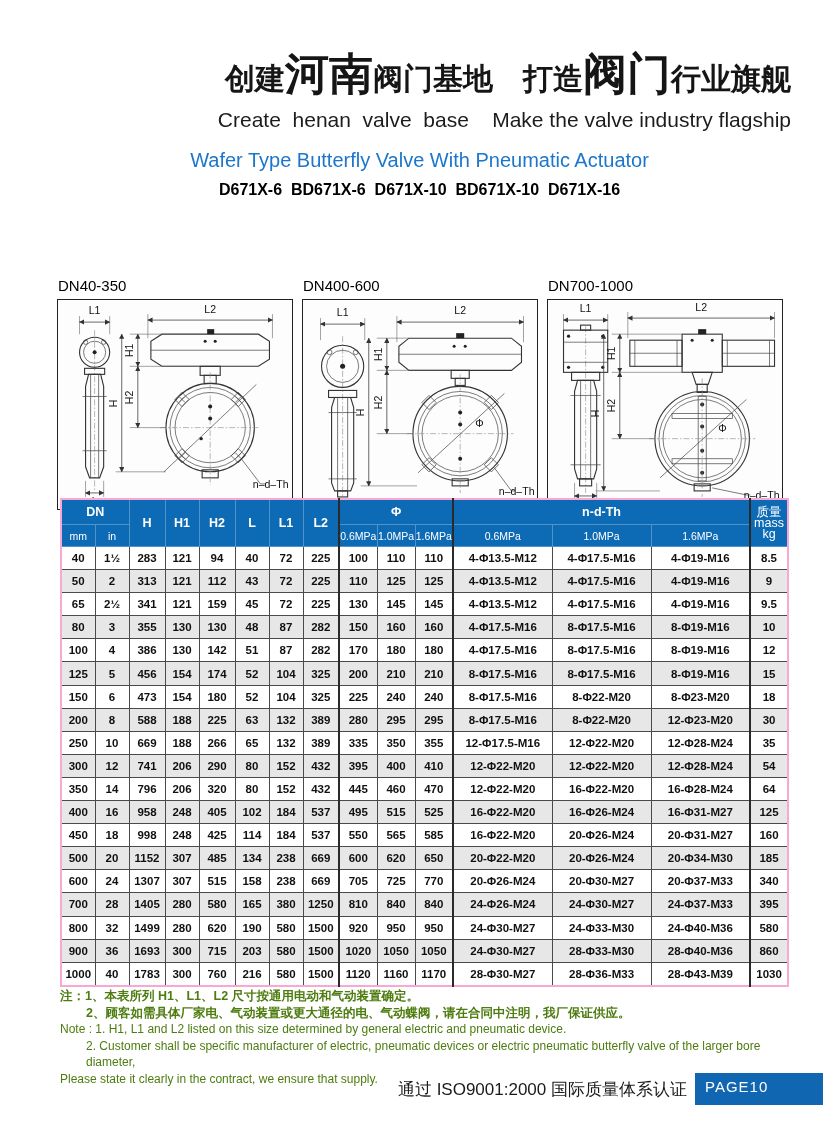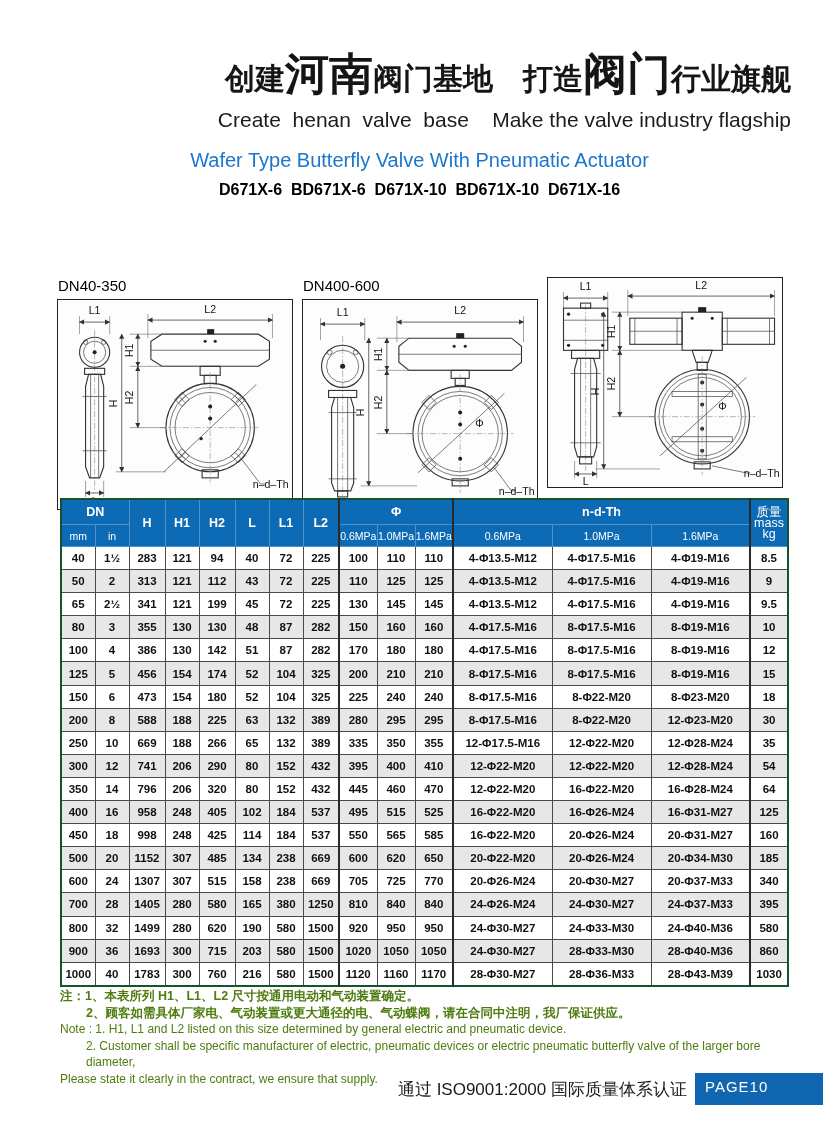--- a/index.html
+++ b/index.html
@@ -34,21 +34,21 @@
   .dtext{font-size:10.5px;fill:#111;}
   .dot{fill:#222;stroke:none;}
 
   
   #spec-table{position:absolute;top:498px;left:60px;border-collapse:collapse;table-layout:fixed;width:720px;}
   #spec-table th,#spec-table td{border:1px solid #4a4a4a;padding:0;text-align:center;vertical-align:middle;}
   #spec-table thead th{background:#0d6ab5;color:#fff;font-weight:bold;border:1px solid #4f93c9;}
   #spec-table thead tr.hr1 th{font-size:12.5px;height:24px;}
   #spec-table thead tr.hr2 th{font-size:10.5px;height:21px;font-weight:normal;}
   #spec-table thead th.mass-h{font-size:10.5px;line-height:11px;font-weight:normal;}
-  #spec-table{border:2px solid #14532d;}
+  #spec-table{border:2px solid #f9a8d4;}
   #spec-table tbody td{font-size:11.5px;font-weight:600;height:22.1px;color:#101010;background:#fff;}
   #spec-table tbody tr.shade td{background:#e7e7e7;}
   #spec-table .thick-left{border-left:2px solid #2a2a2a;}
   #spec-table tbody tr td{border-top:1.4px solid #3c3c3c;}
 
   
   #notes{position:absolute;top:988px;left:60px;width:732px;}
   .note-line{font-size:12px;line-height:16.5px;color:#4d7c0f;}
   .note-line.bold{font-weight:bold;font-size:12.5px;}
   .note-line.indent{padding-left:26px;}
@@ -219,20 +219,21 @@
           <text class="dtext" x="77" y="102" text-anchor="middle" transform="rotate(-90 77 102)">H2</text>
           <line class="dim" x1="64" y1="38" x2="64" y2="185" marker-start="url(#a2)" marker-end="url(#a2)"></line>
           <text class="dtext" x="59" y="112" text-anchor="middle" transform="rotate(-90 59 112)">H</text>
           <path class="thin" d="M189,167 L206,190 L210,190"></path>
           <text class="dtext" x="229" y="194" text-anchor="end">n–d–Th</text>
         </svg>
       </div>
     </div>
 
     <div class="fig">
+      <div class="fig-label">DN700-1000</div>
       <div class="fig-box">
         <svg viewBox="0 0 230 208">
           <defs>
               <marker id="a3" viewBox="0 0 10 10" refX="9" refY="5" markerWidth="6.5" markerHeight="6.5" orient="auto-start-reverse">
                 <path d="M0,0L10,5L0,10z" fill="#333"></path>
               </marker>
             </defs>
 
           <line class="ext" x1="14" y1="14" x2="14" y2="32"></line>
             <line class="ext" x1="58" y1="14" x2="58" y2="32"></line>
@@ -388,21 +389,21 @@
           <td class="thick-left">4-Φ13.5-M12</td>
           <td>4-Φ17.5-M16</td>
           <td>4-Φ19-M16</td>
           <td class="thick-left">9</td>
         </tr>
         <tr>
           <td>65</td>
           <td>2½</td>
           <td>341</td>
           <td>121</td>
-          <td>199</td>
+          <td>159</td>
           <td>45</td>
           <td>72</td>
           <td>225</td>
           <td class="thick-left">130</td>
           <td>145</td>
           <td>145</td>
           <td class="thick-left">4-Φ13.5-M12</td>
           <td>4-Φ17.5-M16</td>
           <td>4-Φ19-M16</td>
           <td class="thick-left">9.5</td>

